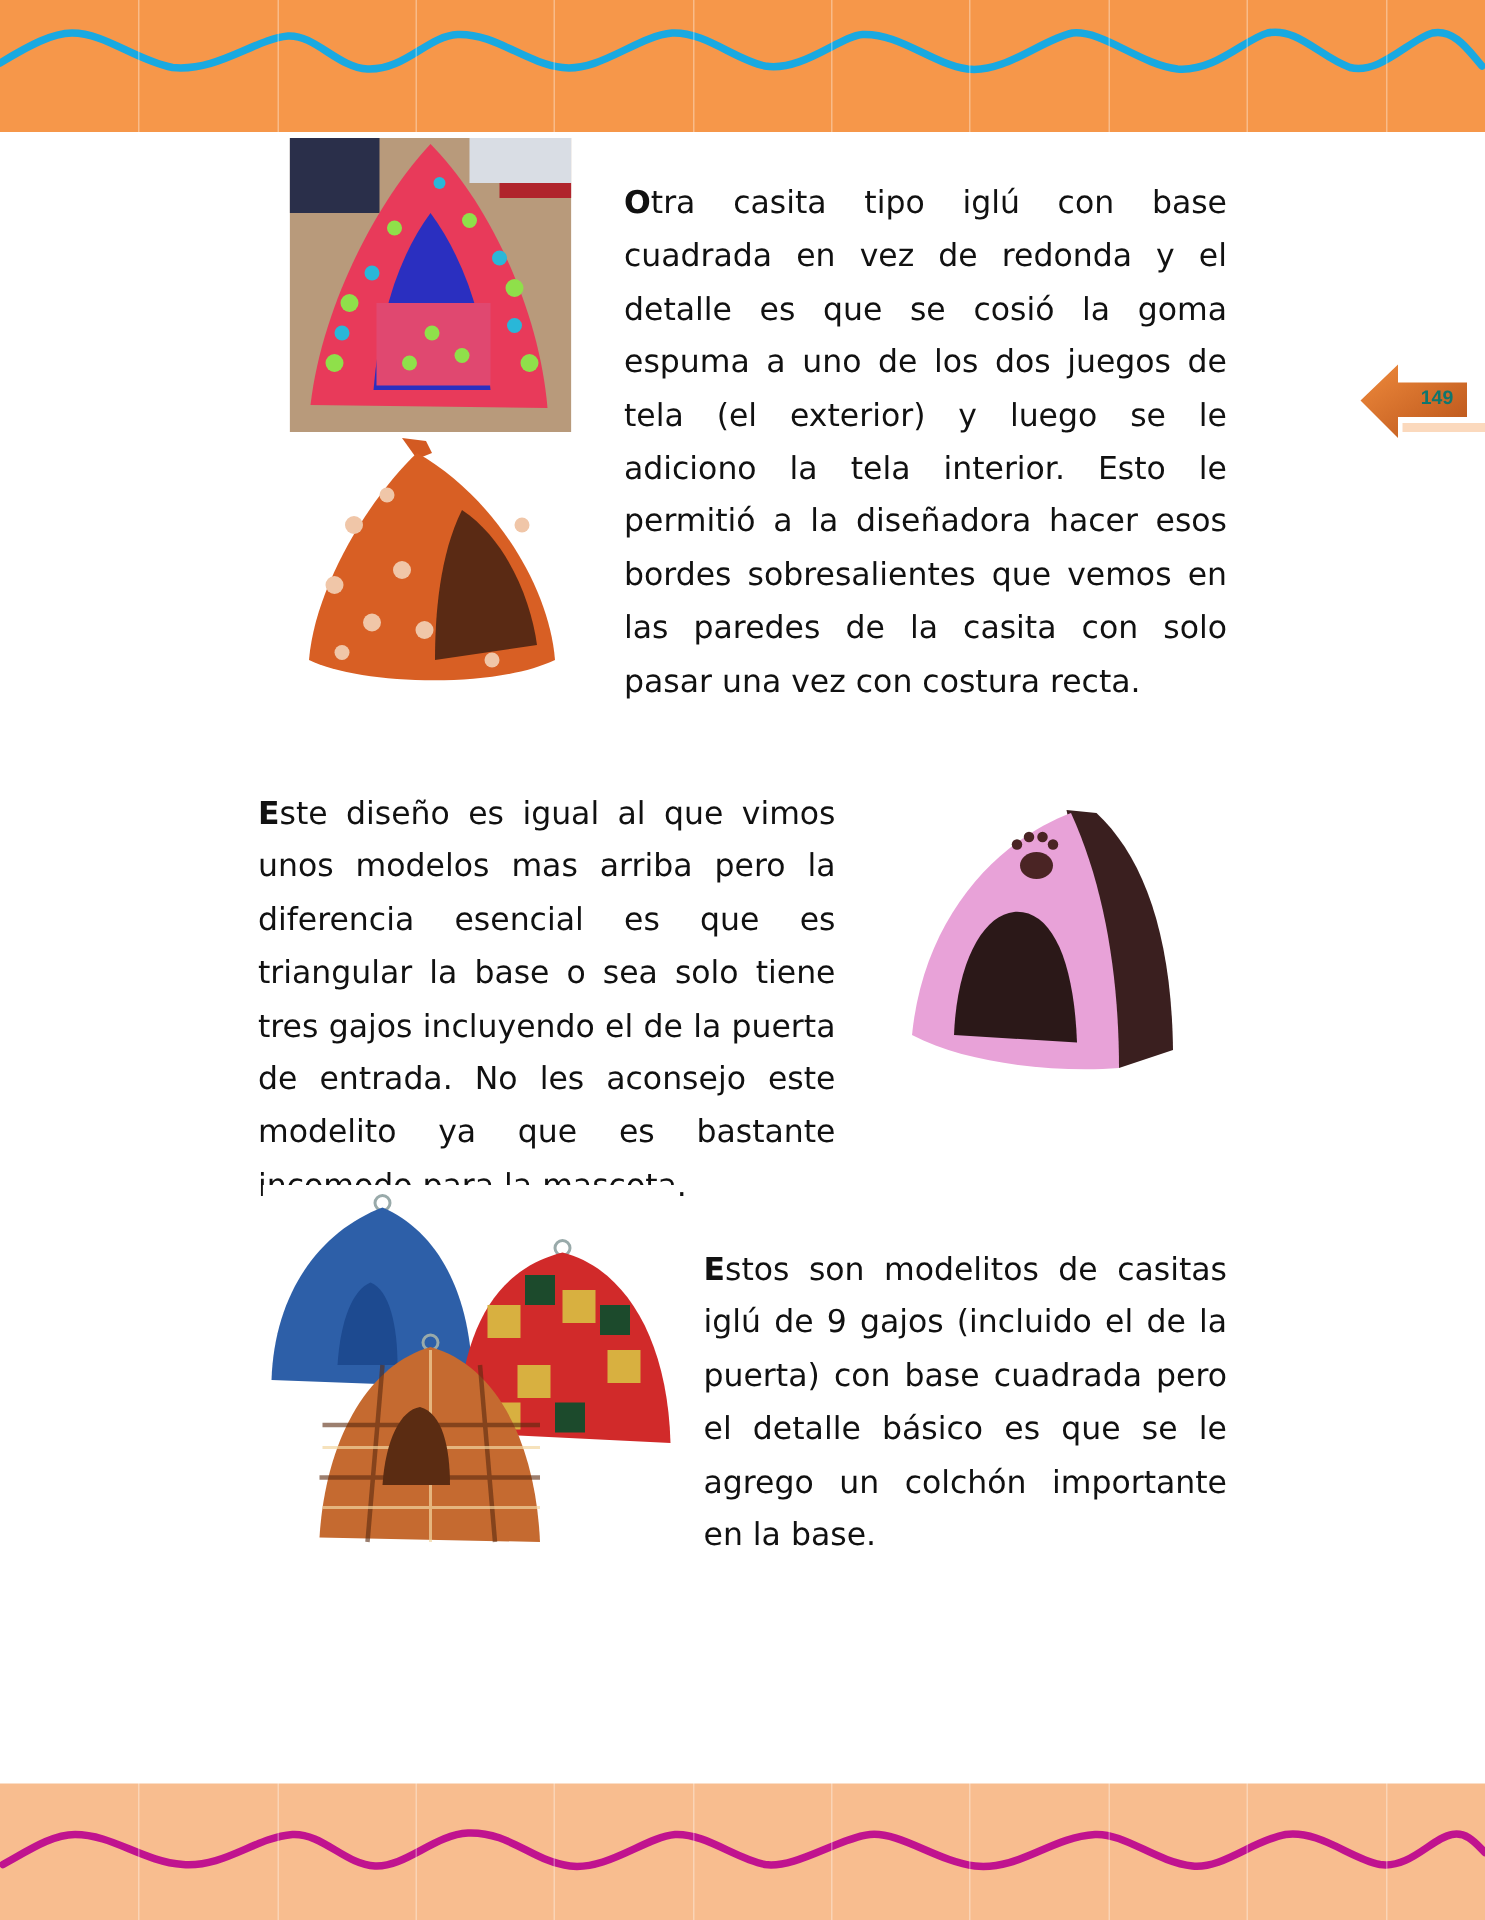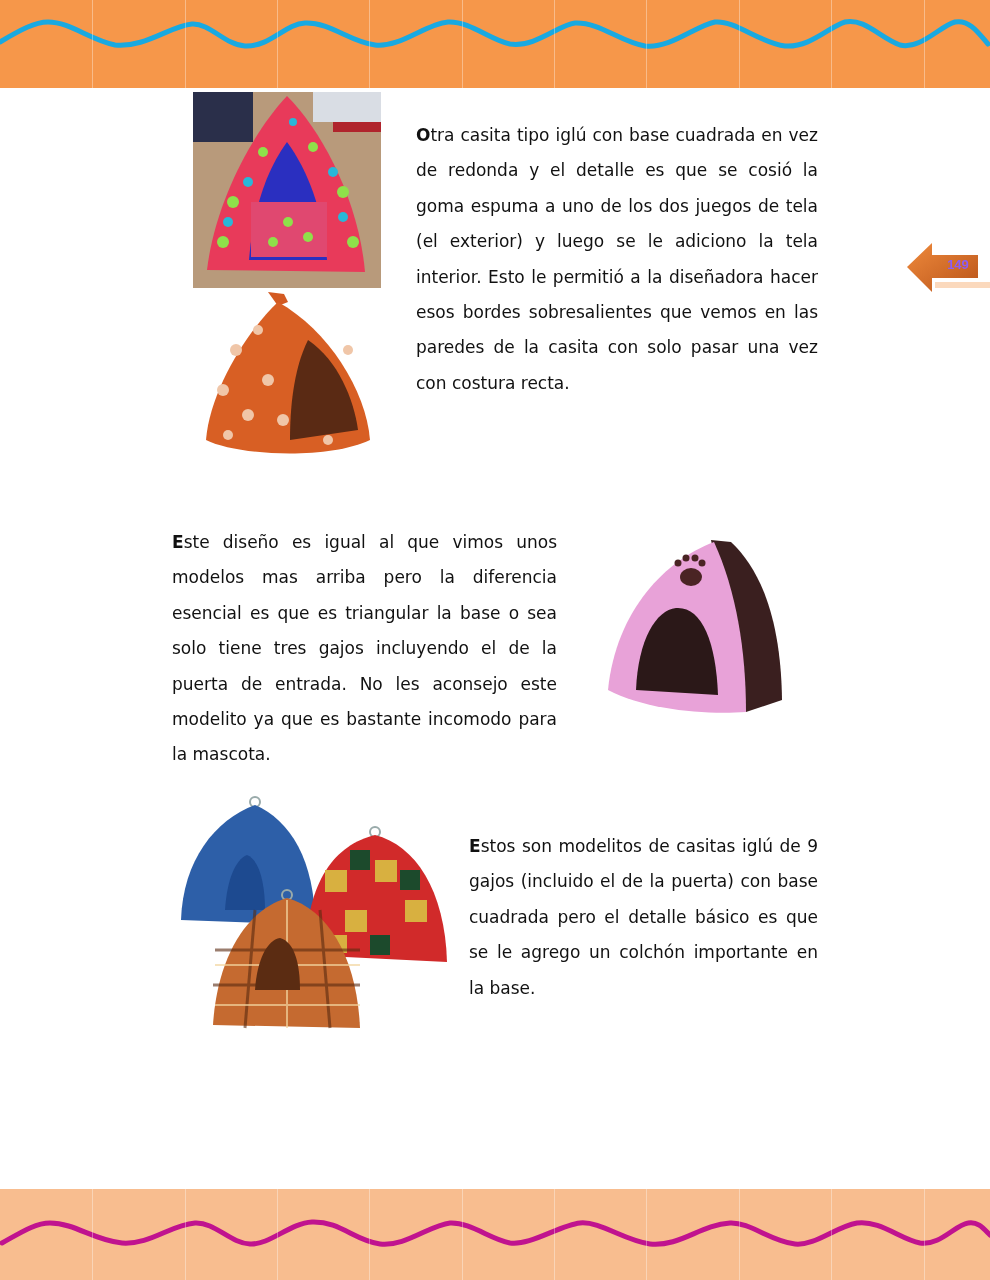--- a/index.html
+++ b/index.html
@@ -10,34 +10,34 @@
       color: #111111;
     }
     .band { position: absolute; left: 0; width: 990px; overflow: hidden; }
     .band-top { top: 0; height: 88px; background: #f6974a; }
     .band-bottom { top: 1189px; height: 91px; background: #f8bd8f; }
     .band svg { position: absolute; left: 0; top: 0; }
     .grid-lines { position: absolute; left: 0; top: 0; width: 990px; height: 1280px; pointer-events: none; }
     .grid-lines div { position: absolute; top: 0; width: 1px; height: 1280px; background: rgba(255,255,255,0.35); }
     .para {
       position: absolute; margin: 0;
-      font-size: 17px; line-height: 35.4px;
+      font-size: 21px; line-height: 35.4px;
       text-align: justify; text-align-last: left;
     }
     .para b { font-weight: bold; }
     .p1 { left: 416px; top: 118px; width: 402px; }
     .p2 { left: 172px; top: 525px; width: 385px; }
     .p3 { left: 469px; top: 829px; width: 349px; }
     .photo { position: absolute; overflow: hidden; }
     .photo svg { display: block; }
     .page-marker { position: absolute; left: 905px; top: 242px; width: 85px; height: 52px; }
     .page-marker .num {
       position: absolute; left: 32px; top: 15px; width: 42px;
       font-family: "Liberation Sans", sans-serif; font-size: 13px; font-weight: bold;
-      color: #8b5cf6; text-align: center;
+      color: #0f766e; text-align: center;
     }
   </style>
 </head>
 <body>
 
 <div class="band band-top">
   <svg width="990" height="88">
     <path d="M0,42 C20,30 35,22 48,22 C70,22 90,40 115,45 C145,48 170,26 192,24 C210,23 225,45 245,46 C270,47 285,24 305,23 C330,22 350,42 375,45 C400,48 425,24 448,22 C470,21 490,40 510,44 C535,48 560,24 575,23 C600,22 620,42 645,46 C670,49 695,26 715,22 C735,20 760,43 785,46 C810,48 830,26 845,22 C865,18 880,38 900,45 C920,50 940,26 955,22 C970,19 980,35 988,44" fill="none" stroke="#19a9e1" stroke-width="5" stroke-linecap="round"></path>
   </svg>
 </div>

